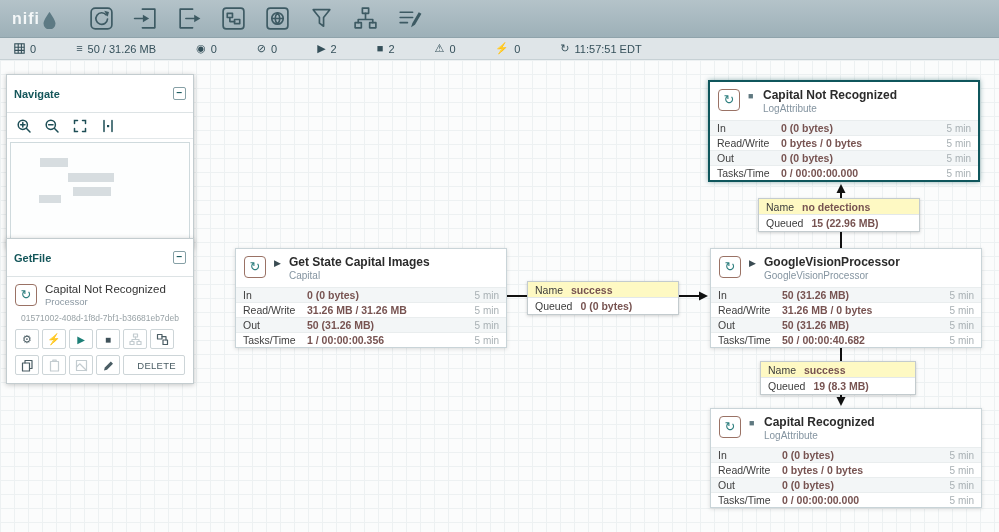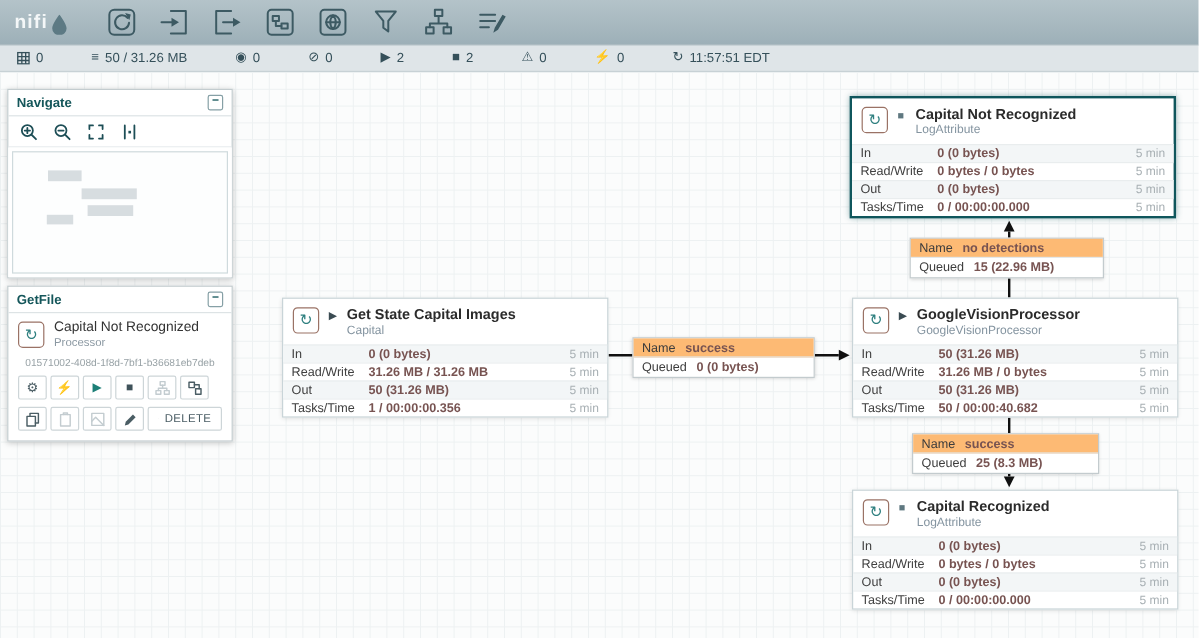--- a/index.html
+++ b/index.html
@@ -32,21 +32,21 @@
   .statusbar { position:absolute; top:38px; left:0; width:999px; height:22px;
     background:#dfe5e8; border-bottom:1px solid #c7d1d5; display:flex; align-items:center;
     gap:40px; padding-left:14px; font-size:11px; color:#35505a; }
   .stat-item { display:flex; align-items:center; gap:5px; white-space:nowrap; }
   .s-ico { font-size:11px; line-height:1; display:inline-flex; }
   .s-ico svg { stroke:#35505a; fill:none; stroke-width:1.1; }
 
   
   .panel { position:absolute; left:6px; width:188px; background:#fff;
     border:1px solid #c3cccf; box-shadow:0 1px 5px rgba(0,0,0,.22); }
-  .panel-header { height:22px; display:flex; align-items:center; padding:0 7px;
+  .panel-header { height:38px; display:flex; align-items:center; padding:0 7px;
     font-size:11px; font-weight:bold; color:#14565a; border-bottom:1px solid #dde3e5; }
   .collapse { margin-left:auto; width:13px; height:13px; border:1px solid #86a0a6;
     color:#14565a; font-size:10px; line-height:10px; text-align:center; cursor:pointer; border-radius:2px; }
   .navigate { top:74px; }
   .zoombar { height:26px; display:flex; align-items:center; gap:12px; padding:0 9px;
     border-bottom:1px solid #e2e7e9; }
   .zoombar .zbtn { display:flex; cursor:pointer; }
   .zoombar svg { stroke:#1d4e56; fill:none; stroke-width:1.5; stroke-linecap:round; }
   .zoombar svg .f { fill:#1d4e56; stroke:none; }
   .minimap { position:relative; height:108px; background:#fdfefe; border:3px solid #fff; outline:1px solid #cfdadd; outline-offset:-4px; cursor:move; }
@@ -87,21 +87,21 @@
     border-top:1px solid #e9edee; font-size:10.5px; }
   .proc-stats .stat-row:nth-child(odd) { background:#f3f6f7; }
   .stat-label { width:64px; color:#404040; }
   .stat-value { color:#775351; font-weight:bold; white-space:nowrap; }
   .stat-window { margin-left:auto; color:#a8b0b4; font-size:10px; }
 
   
   .conn { position:absolute; background:#fff; border:1px solid #c3cbce;
     box-shadow:0 1px 3px rgba(0,0,0,.18); font-size:10.5px; cursor:pointer; }
   .conn-row { display:flex; gap:8px; height:16px; align-items:center; padding:0 7px; white-space:nowrap; }
-  .conn-row:first-child { background:#fdba74; border-bottom:1px solid #e3e8ea; }
+  .conn-row:first-child { background:#fef9c3; border-bottom:1px solid #e3e8ea; }
   .conn-label { color:#3c3c3c; }
   .conn-value { color:#775351; font-weight:bold; }
 </style>
 </head>
 <body>
 
 <div class="app">
 
   <div class="canvas">
 
@@ -263,21 +263,21 @@
       </div>
     </div>
 
     <div class="conn" style="left:760px; top:301px; width:156px;">
       <div class="conn-row">
         <span class="conn-label">Name</span>
         <span class="conn-value">success</span>
       </div>
       <div class="conn-row">
         <span class="conn-label">Queued</span>
-        <span class="conn-value">25 (8.3 MB)</span>
+        <span class="conn-value">19 (8.3 MB)</span>
       </div>
     </div>
   </div>
 
   <div class="header">
     <div class="logo">
       <span class="logo-text">nifi</span>
       <svg class="logo-drop" width="13" height="17" viewBox="0 0 13 17">
           <path d="M6.5 0 C6.5 0 0.5 8 0.5 11.5 a6 6 0 0 0 12 0 C12.5 8 6.5 0 6.5 0 Z" fill="#5d7a84"></path>
         </svg>

